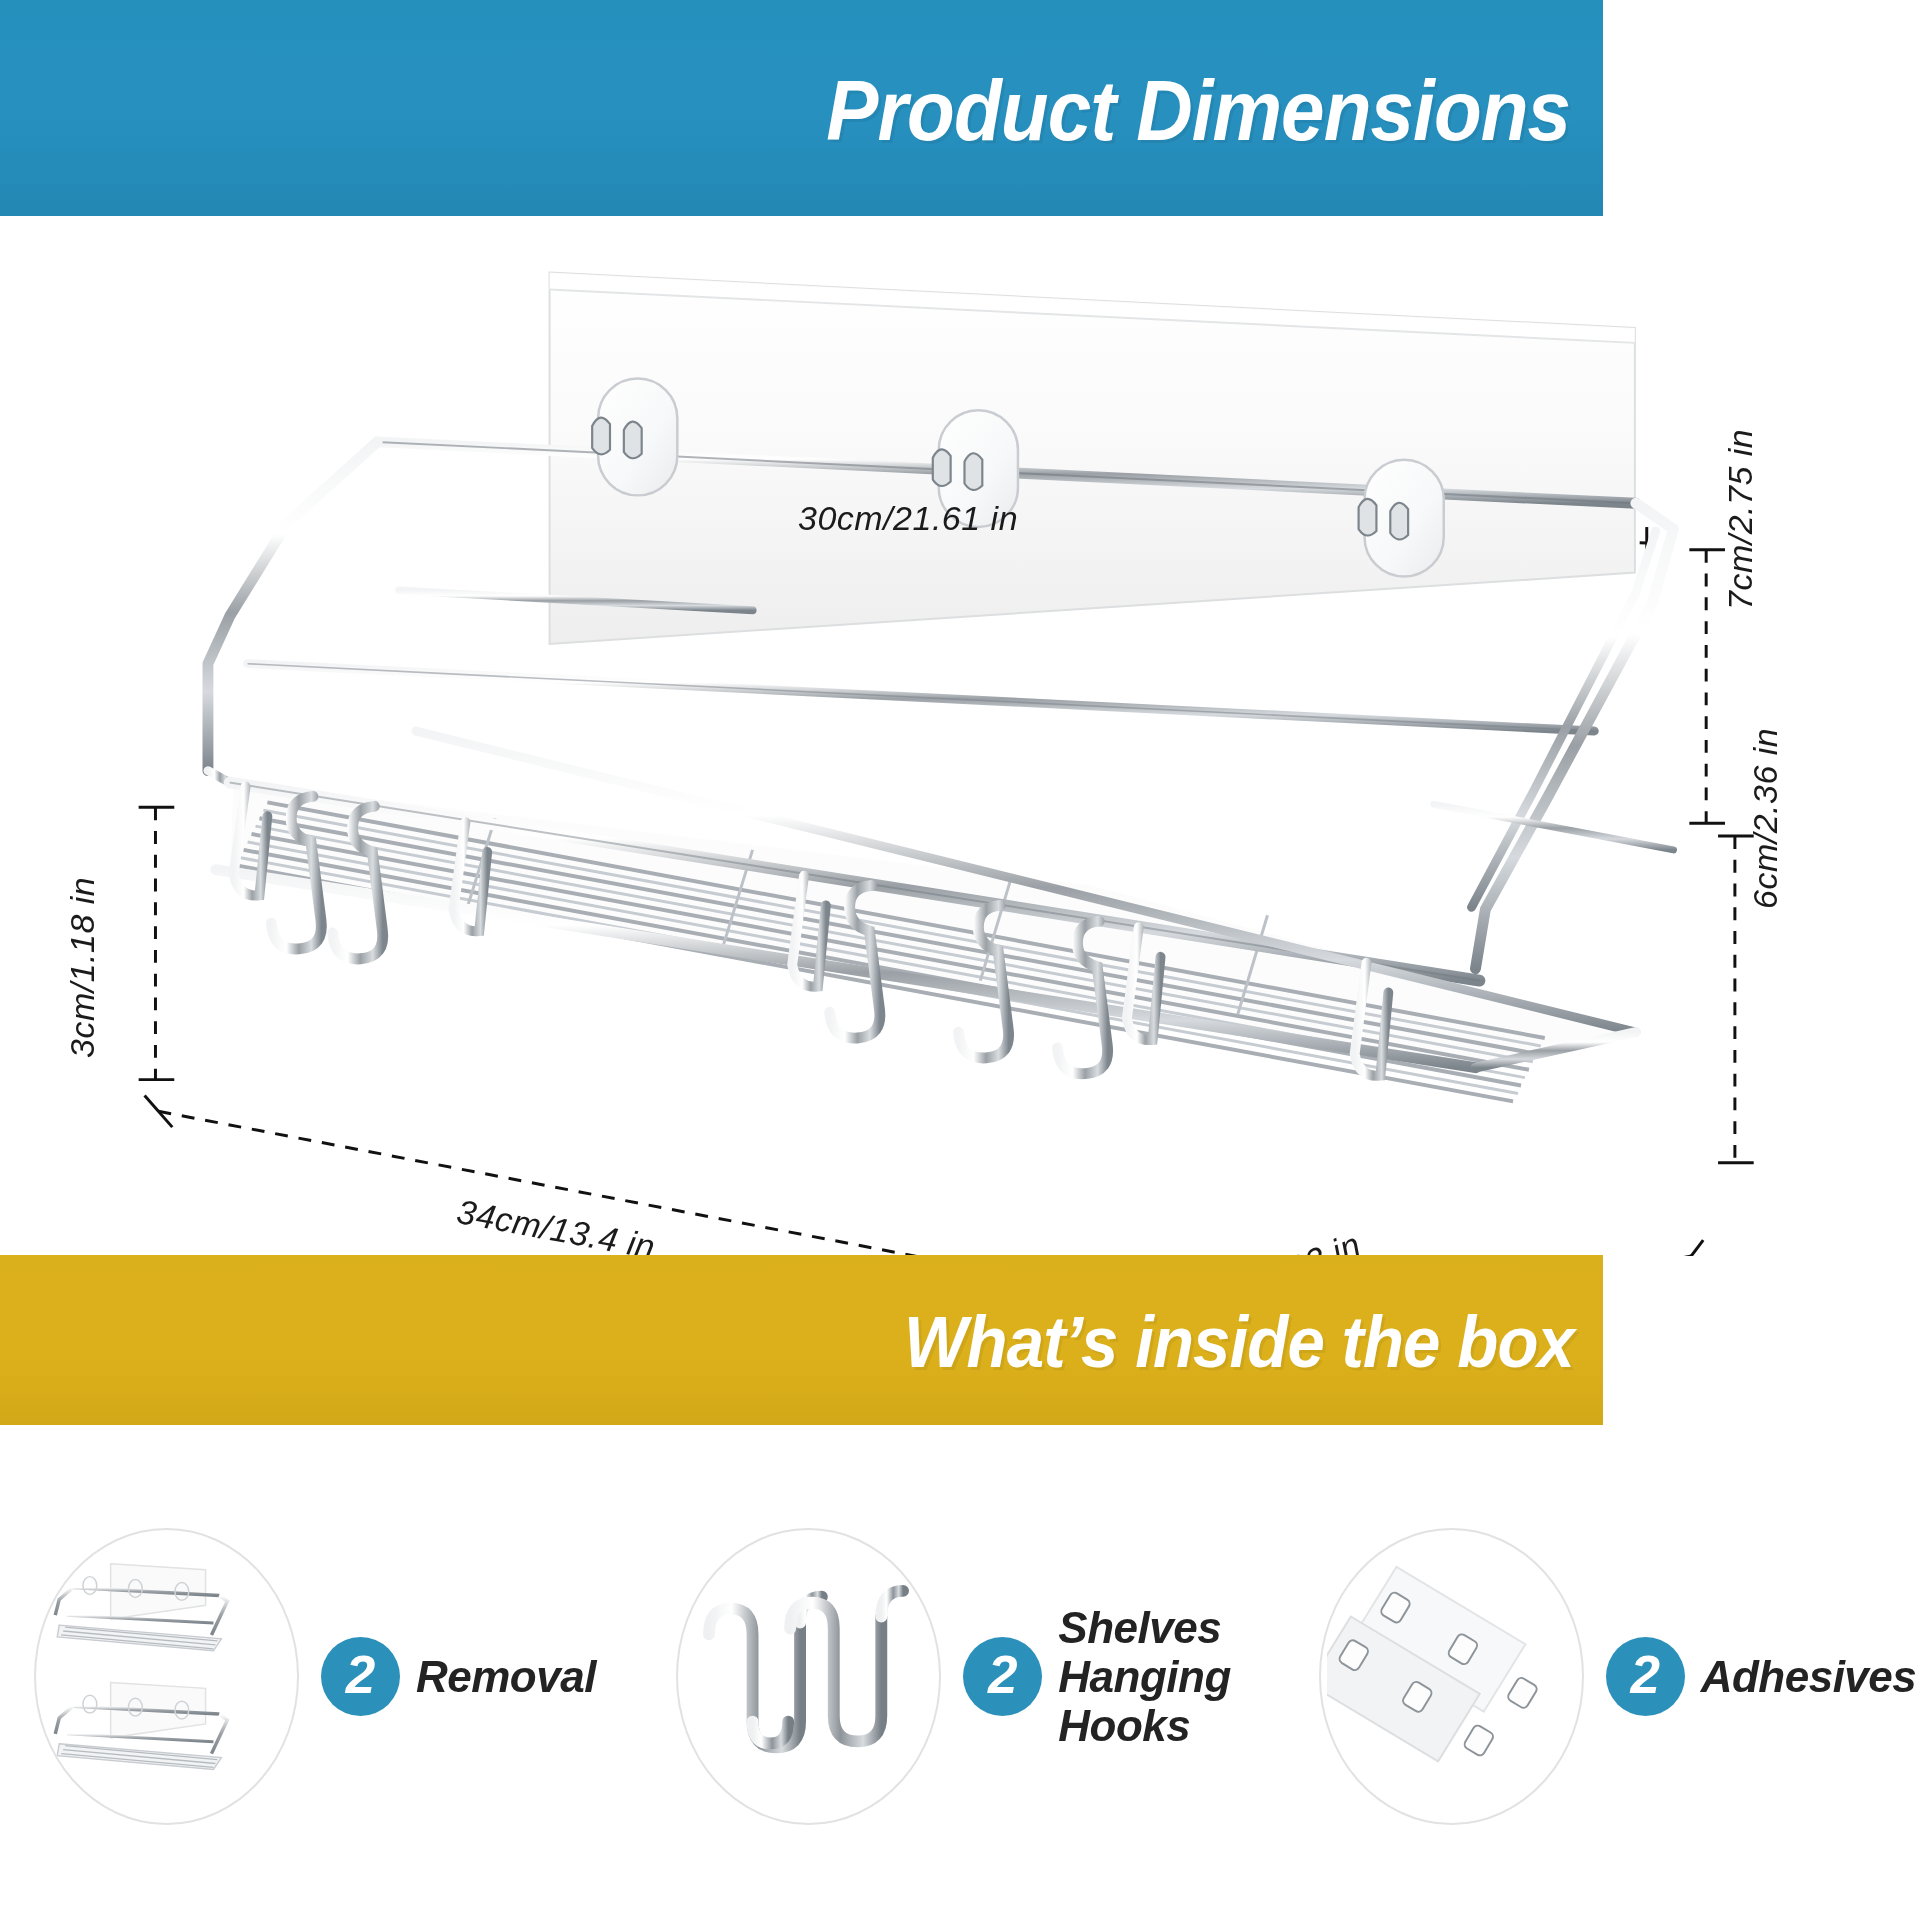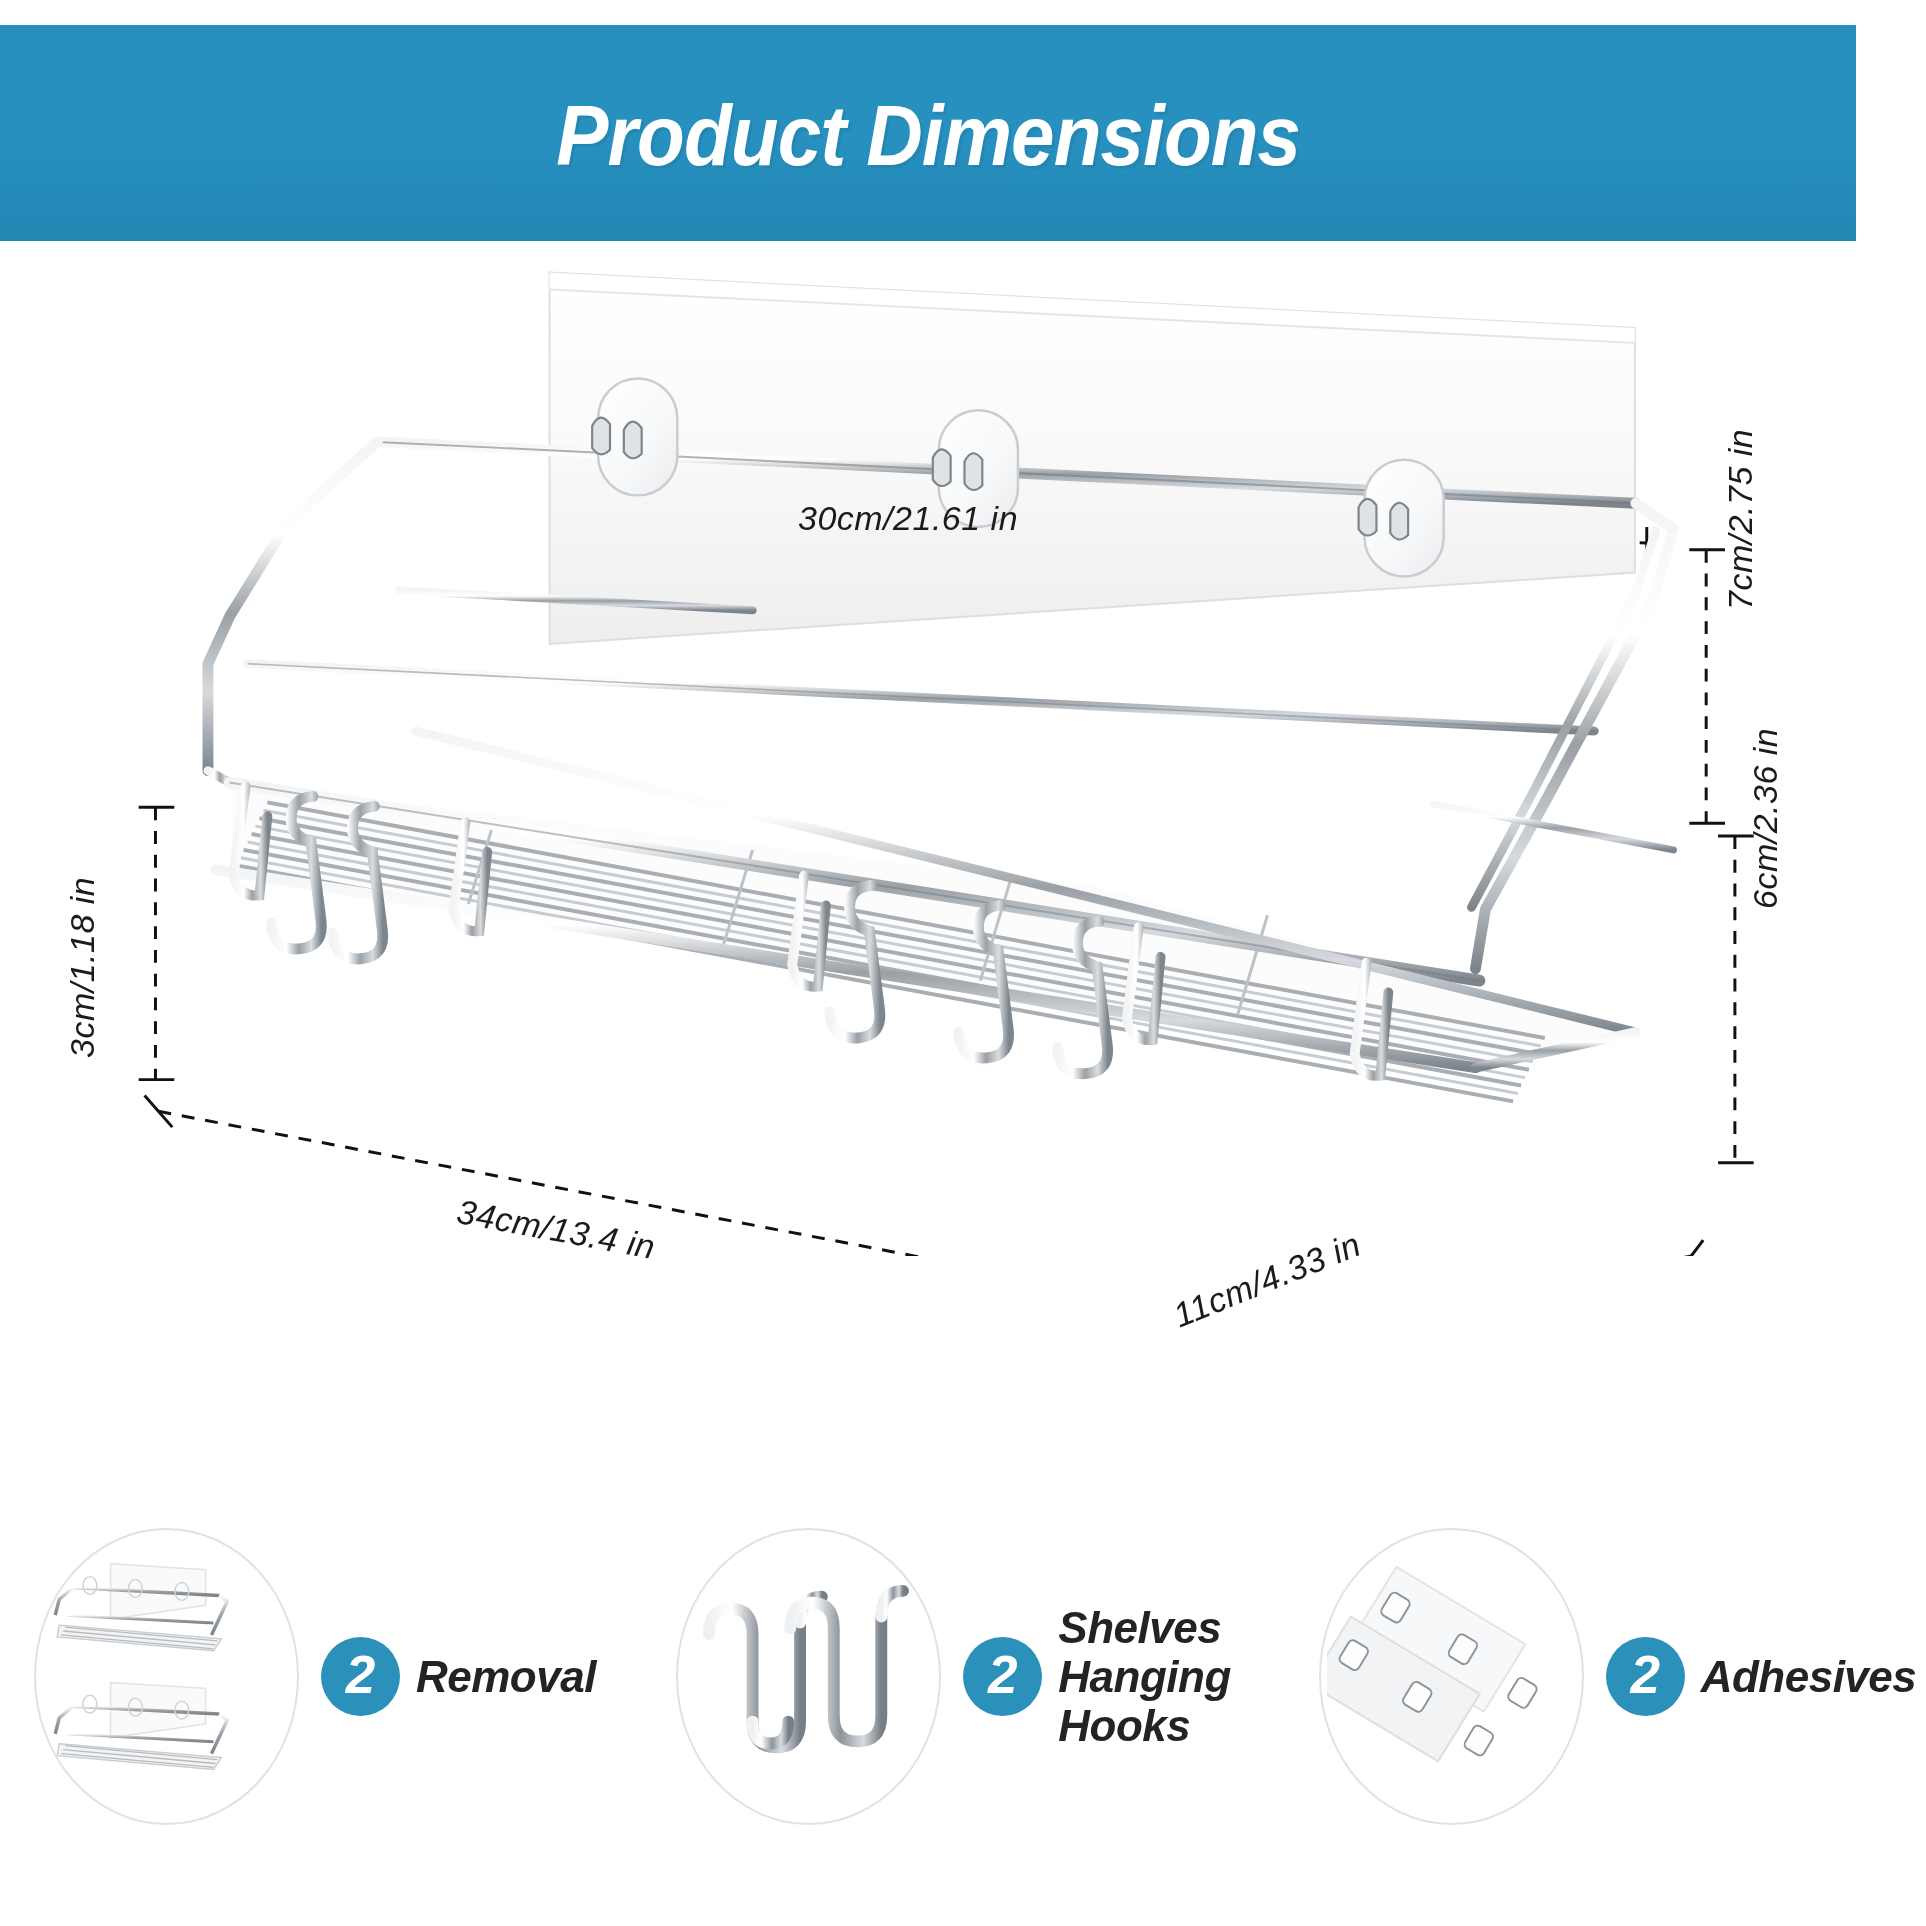--- a/index.html
+++ b/index.html
@@ -6,22 +6,22 @@
   html, body { width: 1927px; height: 1927px; }
   body {
     font-family: "Liberation Sans", sans-serif;
     background: #ffffff;
     overflow: hidden;
   }
   #page { position: relative; width: 1927px; height: 1927px; background:#fff; }
 
   
   .banner {
-    position: absolute; left: 0; width: 1856px;
-    display: flex; align-items: center; justify-content: center; margin-top: 25px;
+    position: absolute; left: 0; width: 1603px;
+    display: flex; align-items: center; justify-content: flex-end;
   }
   #banner-blue {
     top: 0; height: 216px;
     background: linear-gradient(180deg,#2690bd 0%, #2790bf 55%, #2387b3 100%);
   }
   #banner-yellow {
     top: 1255px; height: 170px;
     background: linear-gradient(180deg,#dbb01d 0%, #dcb01b 60%, #d3a818 100%);
   }
   .banner-title {
@@ -284,20 +284,23 @@
     </svg>
 
     <div class="dim-label" id="lbl-top">30cm/21.61 in</div>
     <div class="dim-label" id="lbl-right-top">7cm/2.75 in</div>
     <div class="dim-label" id="lbl-right-bot">6cm/2.36 in</div>
     <div class="dim-label" id="lbl-left">3cm/1.18 in</div>
     <div class="dim-label" id="lbl-bottom">34cm/13.4 in</div>
     <div class="dim-label" id="lbl-depth">11cm/4.33 in</div>
   </div>
 
+  <div class="banner" id="banner-yellow">
+    <div class="banner-title">What’s inside the box</div>
+  </div>
 
   <div id="items">
 
     <div class="item">
       <div class="item-circle">
         <svg width="248" height="265" viewBox="0 0 250 268">
           <defs>
             <linearGradient id="miniWire" x1="0" y1="0" x2="0" y2="1">
               <stop offset="0%" stop-color="#ffffff"></stop>
               <stop offset="50%" stop-color="#9aa0a5"></stop>

